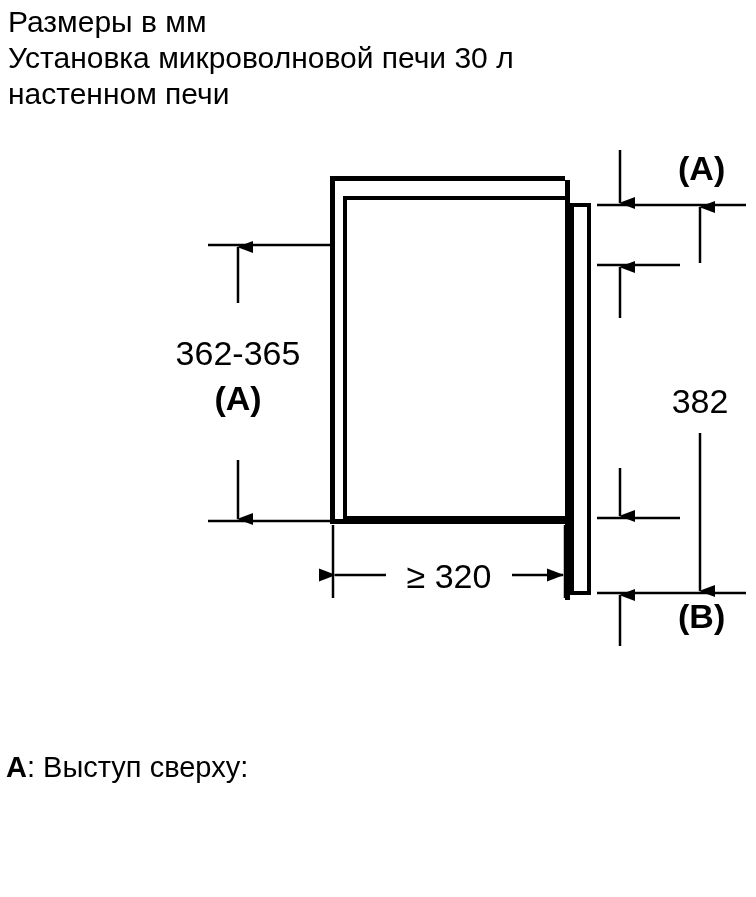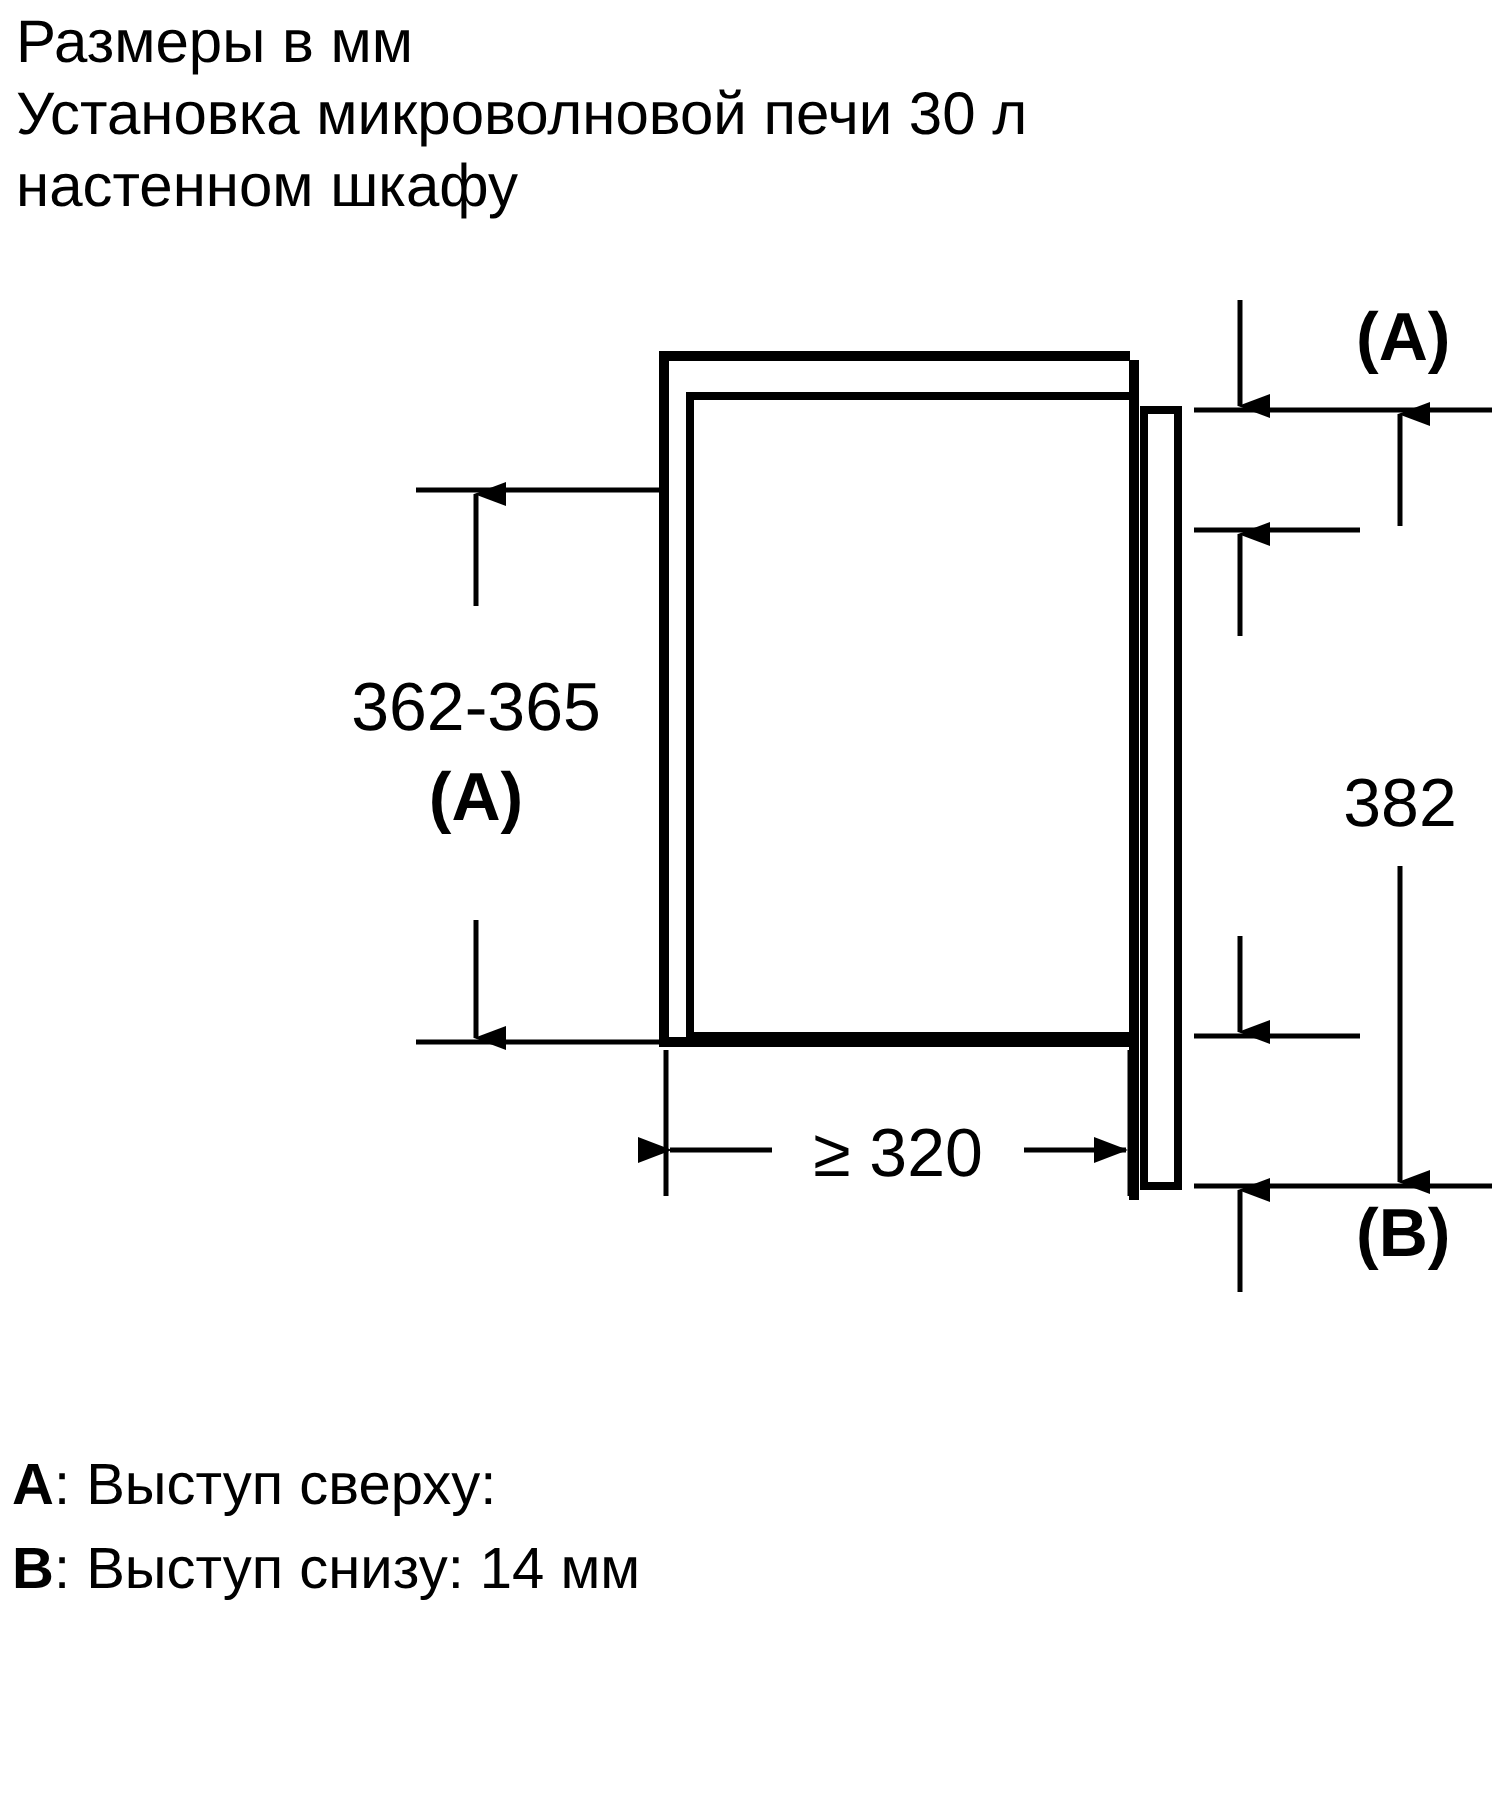--- a/index.html
+++ b/index.html
@@ -49,37 +49,38 @@
   .legend {
     position: absolute;
     left: 6px;
     top: 722px;
     width: 740px;
   }
   .legend-row {
     font-size: 29px;
     line-height: 42px;
     white-space: nowrap;
+    margin-top: 24px;
   }
   .legend-row .key {
     font-weight: bold;
   }
   .legend-row.indent {
     padding-left: 54px;
   }
 </style>
 </head>
 <body>
 
 <div class="page">
 
   <div class="title-block">
     <div class="title-line">Размеры в мм</div>
     <div class="title-line">Установка микроволновой печи 30 л</div>
-    <div class="title-line">настенном шкафу</div>
+    <div class="title-line">настенном печи</div>
   </div>
 
   <div class="drawing">
     <svg width="756" height="540" viewBox="0 0 756 540" xmlns="http://www.w3.org/2000/svg">
       <defs>
         <marker id="arrHeadUp" markerWidth="14" markerHeight="16" refX="7" refY="1" orient="auto-start-reverse" markerUnits="userSpaceOnUse">
           <path d="M7,0 L13,16 L1,16 Z" fill="#000"></path>
         </marker>
         <marker id="arrHeadDown" markerWidth="14" markerHeight="16" refX="7" refY="15" orient="auto" markerUnits="userSpaceOnUse">
           <path d="M7,16 L13,0 L1,0 Z" fill="#000"></path>
@@ -141,18 +142,15 @@
         <line x1="620" y1="518" x2="620" y2="467" stroke="#000" stroke-width="2.5" marker-end="url(#arrHeadUp)" shape-rendering="auto"></line>
       </g>
       <text x="678" y="500" text-anchor="start" font-family="Liberation Sans, sans-serif" font-size="34" font-weight="bold" fill="#000">(B)</text>
     </svg>
   </div>
 
   <div class="legend">
     <div class="legend-row">
       <span class="key">A</span><span>: </span><span>Выступ сверху:</span>
     </div>
-    <div class="legend-row">
-      <span class="key">B</span><span>: </span><span>Выступ снизу: 14 мм</span>
-    </div>
   </div>
 
 </div>
 
 </body></html>

